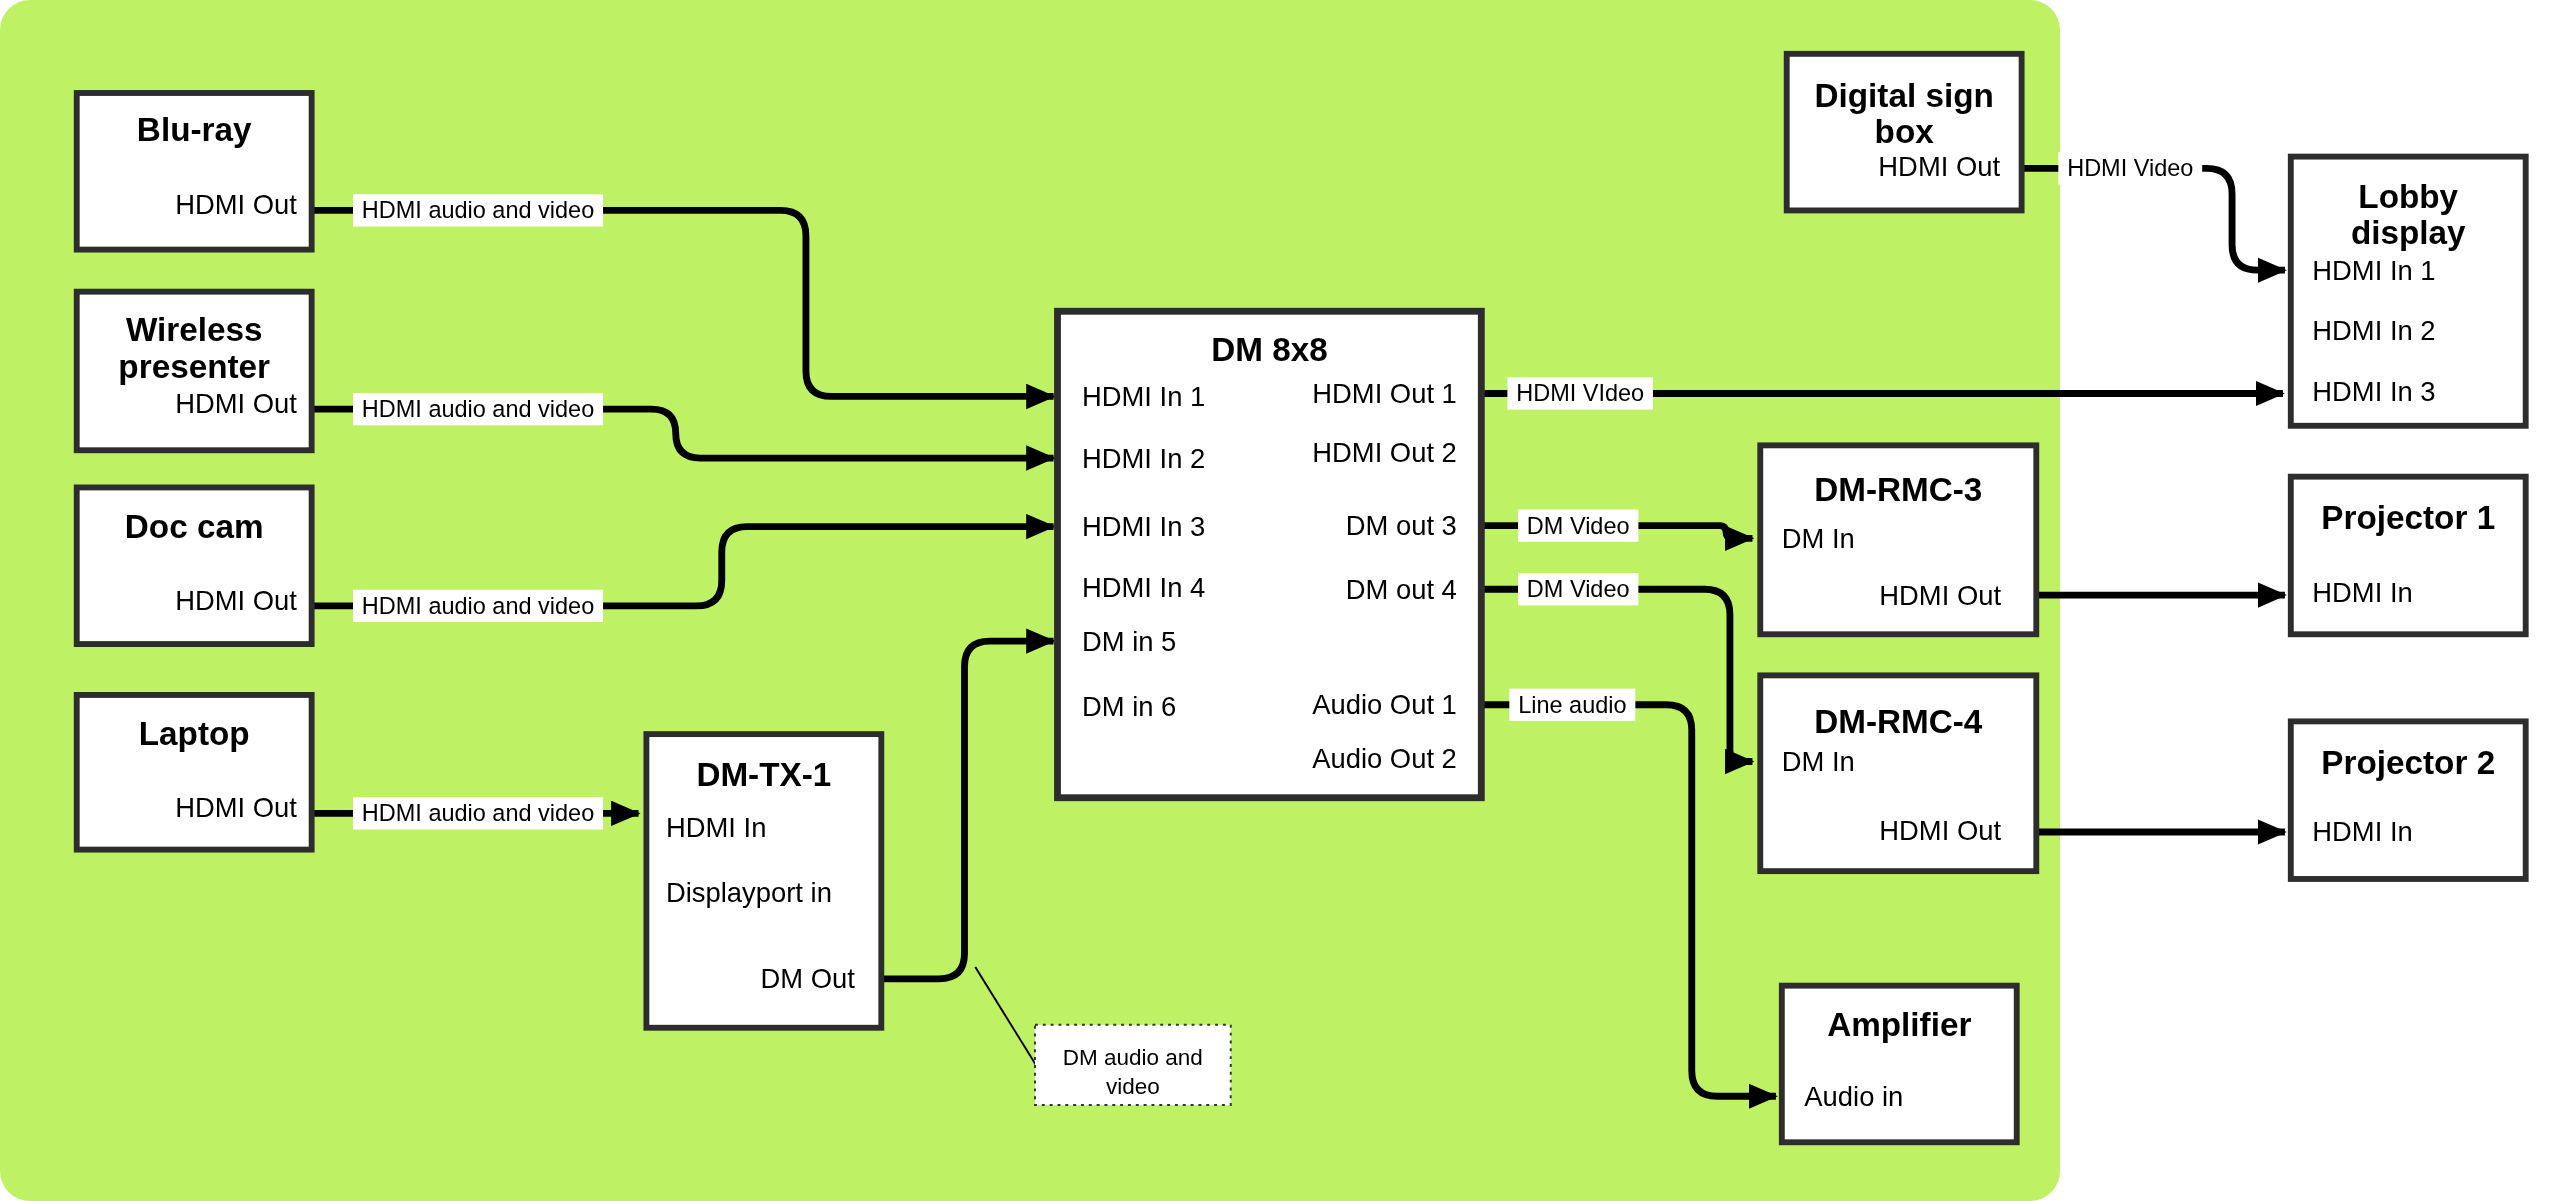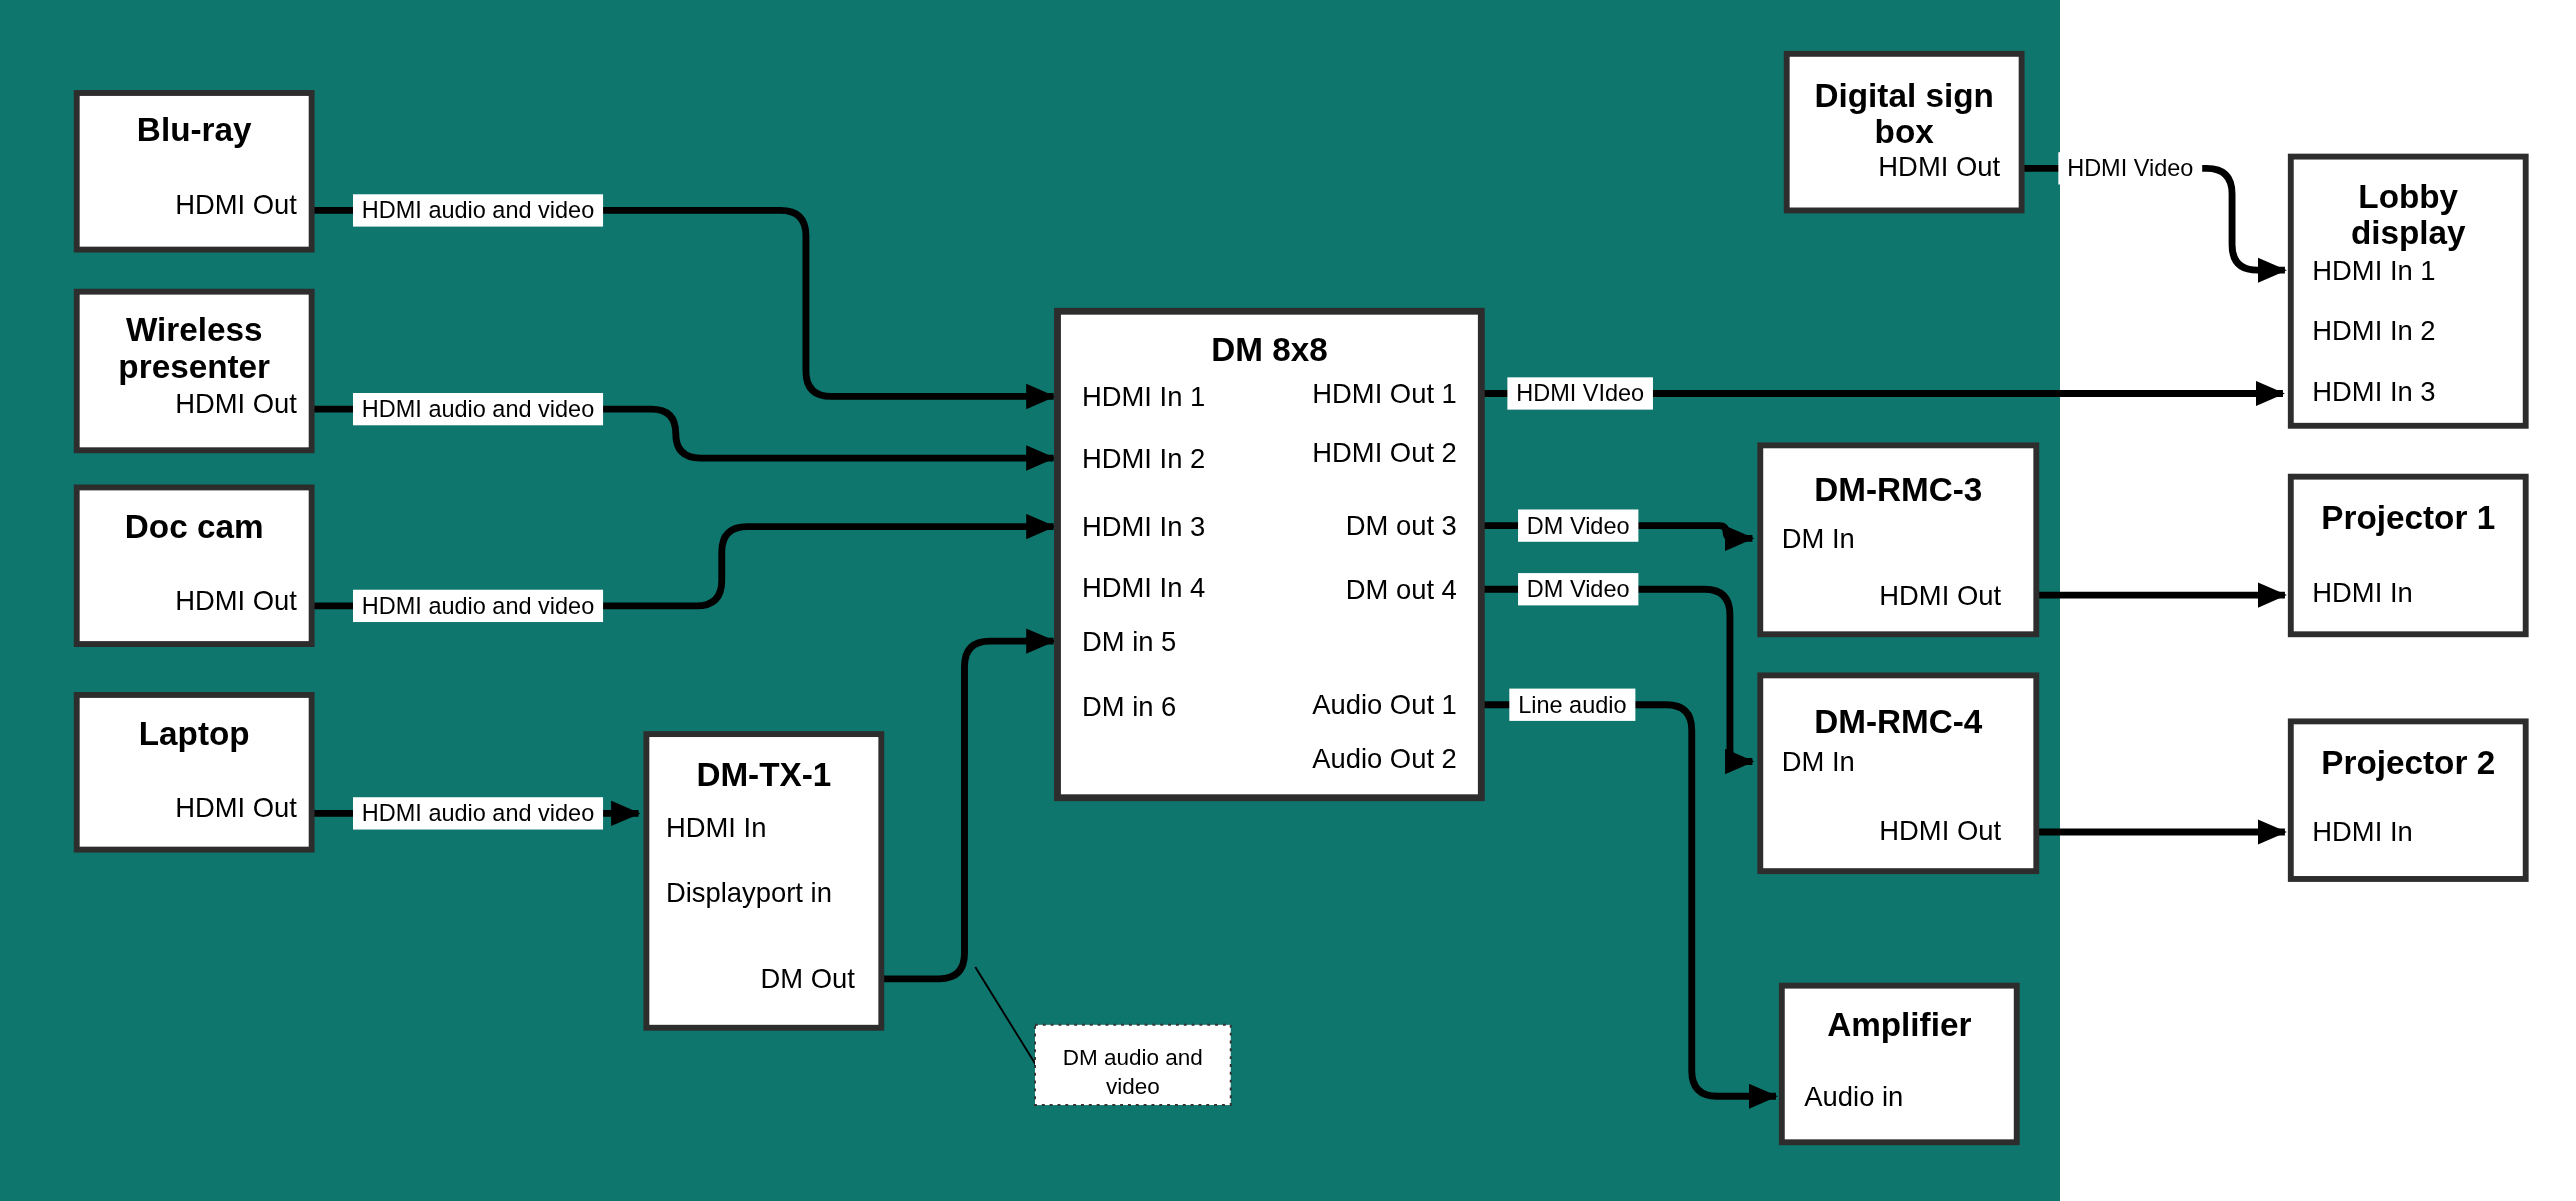--- a/index.html
+++ b/index.html
@@ -1,16 +1,16 @@
 <!DOCTYPE html>
 <html><head>
 <meta charset="utf-8">
 <style>
   html,body{margin:0;padding:0;background:#ffffff;}
-  #stage{width:2060px;height:1201px;background:#0f766e;position:relative;}
+  #stage{width:2060px;height:1201px;background:#bef264;position:relative;border-radius:30px;}
   svg{display:block;}
   text{font-family:"Liberation Sans", sans-serif;fill:#000000;}
   .node-rect{fill:#ffffff;}
   .node-title{font-weight:bold;font-size:34px;}
   .port-label{font-size:28px;}
   .wire{fill:none;stroke:#000000;stroke-width:7;}
   .wire-label{font-size:24px;}
   .wire-label-bg{fill:#ffffff;}
   .annotation-rect{fill:#ffffff;stroke:#333333;stroke-width:2;stroke-dasharray:3 5;}
   .annotation-text{font-size:23px;}

